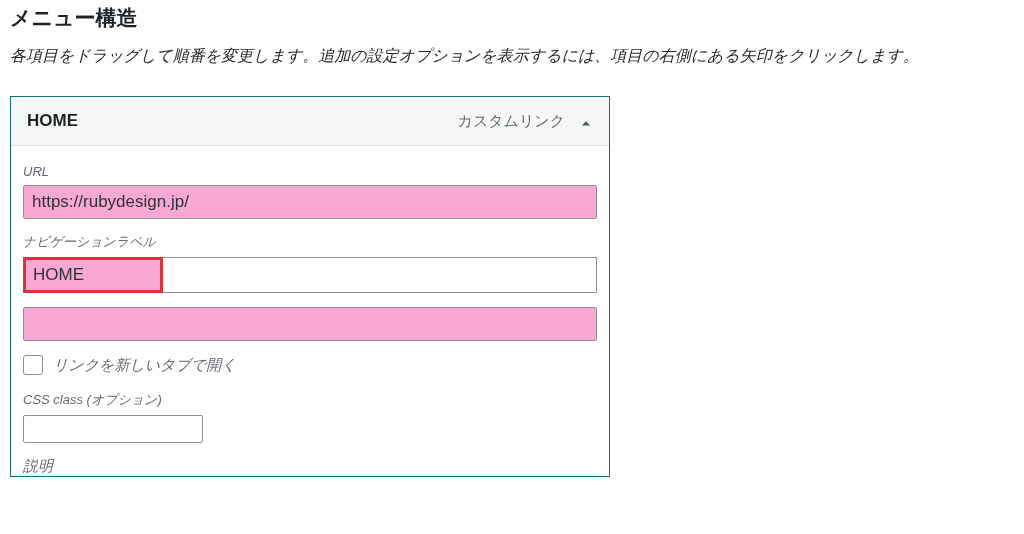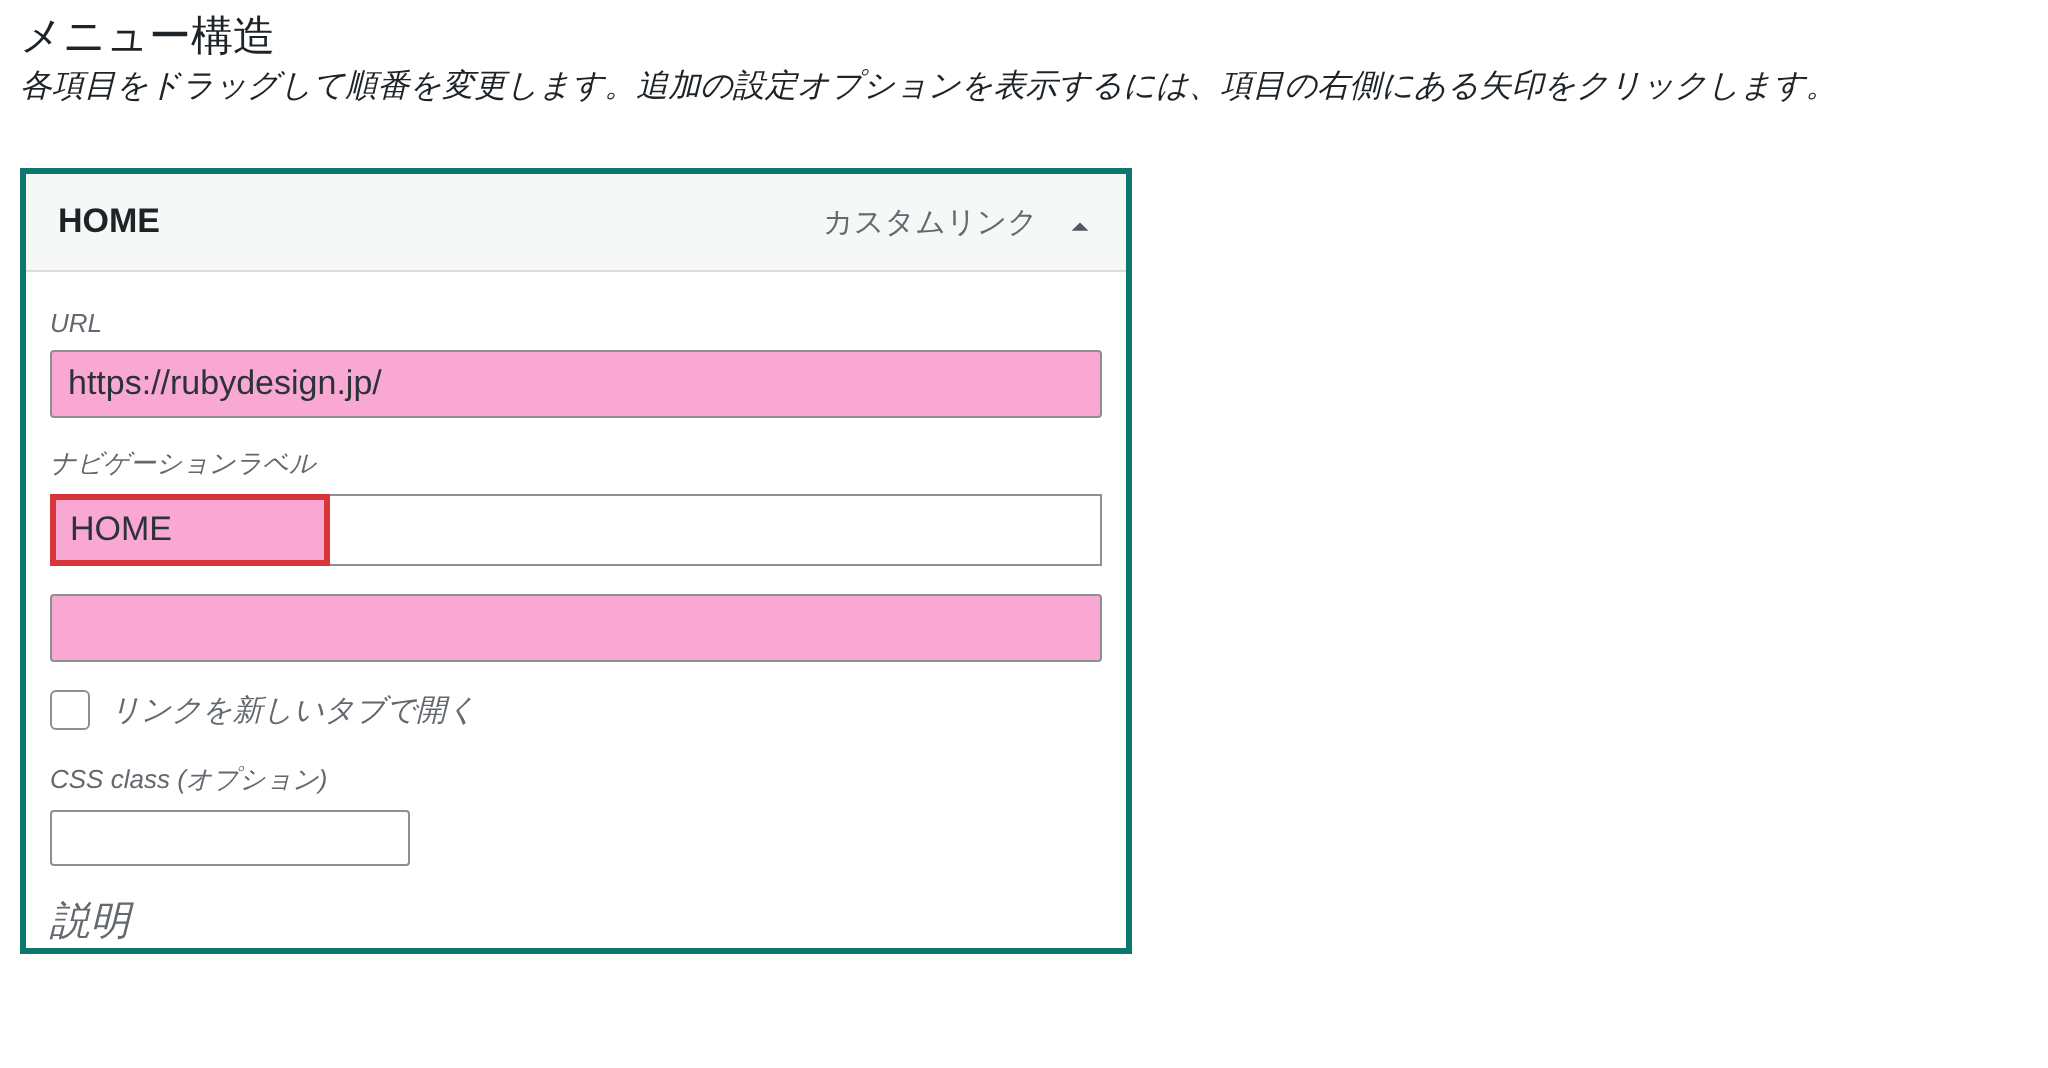--- a/index.html
+++ b/index.html
@@ -5,32 +5,33 @@
     * { box-sizing: border-box; margin: 0; padding: 0; }
     body {
       font-family: -apple-system, BlinkMacSystemFont, "Segoe UI", "Hiragino Sans", "Hiragino Kaku Gothic ProN", Meiryo, sans-serif;
       background: #fff;
       padding: 4px 10px;
       width: 1024px;
       color: #1d2327;
     }
     .page-title {
       font-size: 21px;
-      font-weight: 400;
+      font-weight: 700;
+      margin-bottom: 12px;
     }
     .description {
       font-size: 16px;
       color: #1d2327;
       margin-bottom: 28px;
       line-height: 1.5;
       font-style: italic;
     }
     .menu-item-box {
-      width: 556px;
-      border: 3px solid #0f766e;
+      width: 600px;
+      border: 1px solid #0f766e;
     }
     .menu-item-header {
       display: flex;
       align-items: center;
       justify-content: space-between;
       background: #f6f7f7;
       border-bottom: 1px solid #dcdcde;
       padding: 14px 16px;
       cursor: move;
     }
@@ -116,21 +117,21 @@
       color: #646970;
     }
     .css-class-input {
       width: 180px;
       height: 28px;
       border: 1px solid #8c8f94;
       background: #fff;
       border-radius: 2px;
     }
     .cutoff {
-      font-size: 20px;
+      font-size: 15px;
       font-style: italic;
       color: #646970;
       margin-top: 12px;
     }
   </style>
 </head>
 <body>
 
 <h2 class="page-title">メニュー構造</h2>
 <p class="description">各項目をドラッグして順番を変更します。追加の設定オプションを表示するには、項目の右側にある矢印をクリックします。</p>

